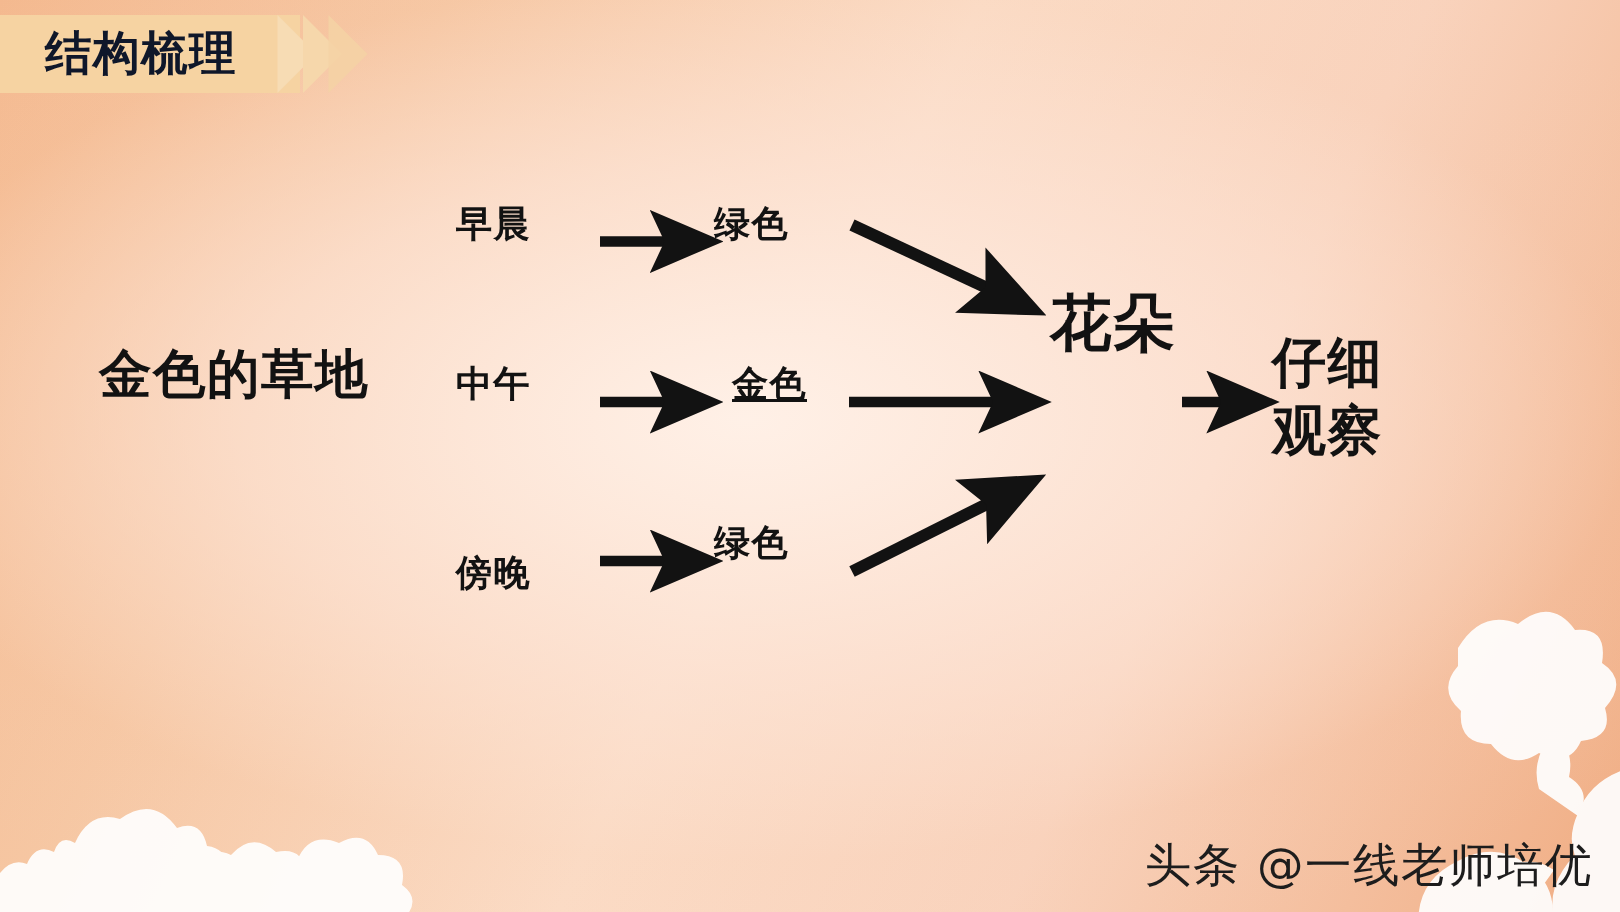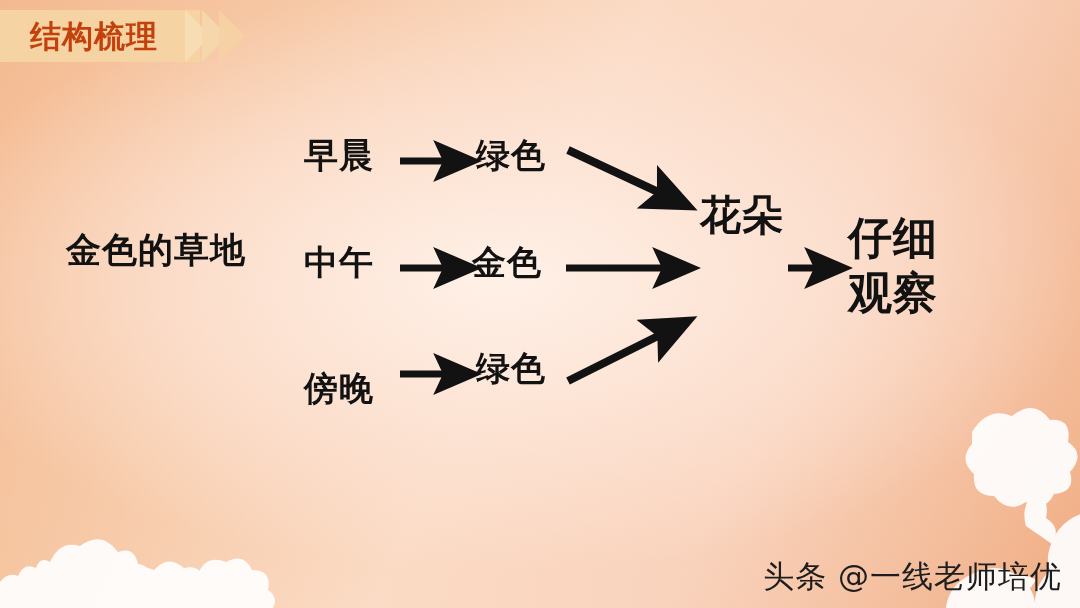--- a/index.html
+++ b/index.html
@@ -42,21 +42,21 @@
     height: 52px;
     min-width: 200px;
     display: flex;
     align-items: center;
     padding: 0 14px 0 30px;
     box-sizing: border-box;
   }
   #banner-title {
     font-size: 31px;
     font-weight: bold;
-    color: #c2410c;
+    color: #0f172a;
     letter-spacing: 1px;
     line-height: 1;
     white-space: nowrap;
   }
   #banner-chevrons {
     display: flex;
     align-items: center;
     margin-left: -6px;
   }
   .chev {
@@ -74,31 +74,31 @@
     position: absolute;
     inset: 0;
   }
   .node {
     position: absolute;
     color: #121212;
     font-weight: bold;
     line-height: 1.06;
     white-space: nowrap;
     letter-spacing: 1px;
-    font-size: 34px;
+    font-size: 24px;
   }
   #node-topic   { left: 66px;  top: 232px; font-size: 35px; }
   #node-t1      { left: 304px; top: 137px; }
   #node-t2      { left: 304px; top: 244px; }
   #node-t3      { left: 304px; top: 370px; }
   #node-c1      { left: 476px; top: 137px; }
-  #node-c2      { left: 472px; top: 244px; }
+  #node-c2      { left: 488px; top: 244px; text-decoration: underline; }
   #node-c3      { left: 476px; top: 350px; }
   #node-flower  { left: 700px; top: 190px; font-size: 41px; line-height: 1.26; }
-  #node-observe { left: 848px; top: 210px; font-size: 44px; line-height: 1.26; }
+  #node-observe { left: 848px; top: 220px; font-size: 36px; line-height: 1.26; font-family: Liberation Serif, serif; }
 
   #arrow-layer {
     position: absolute;
     inset: 0;
     pointer-events: none;
   }
 
   
   #watermark {
     position: absolute;

